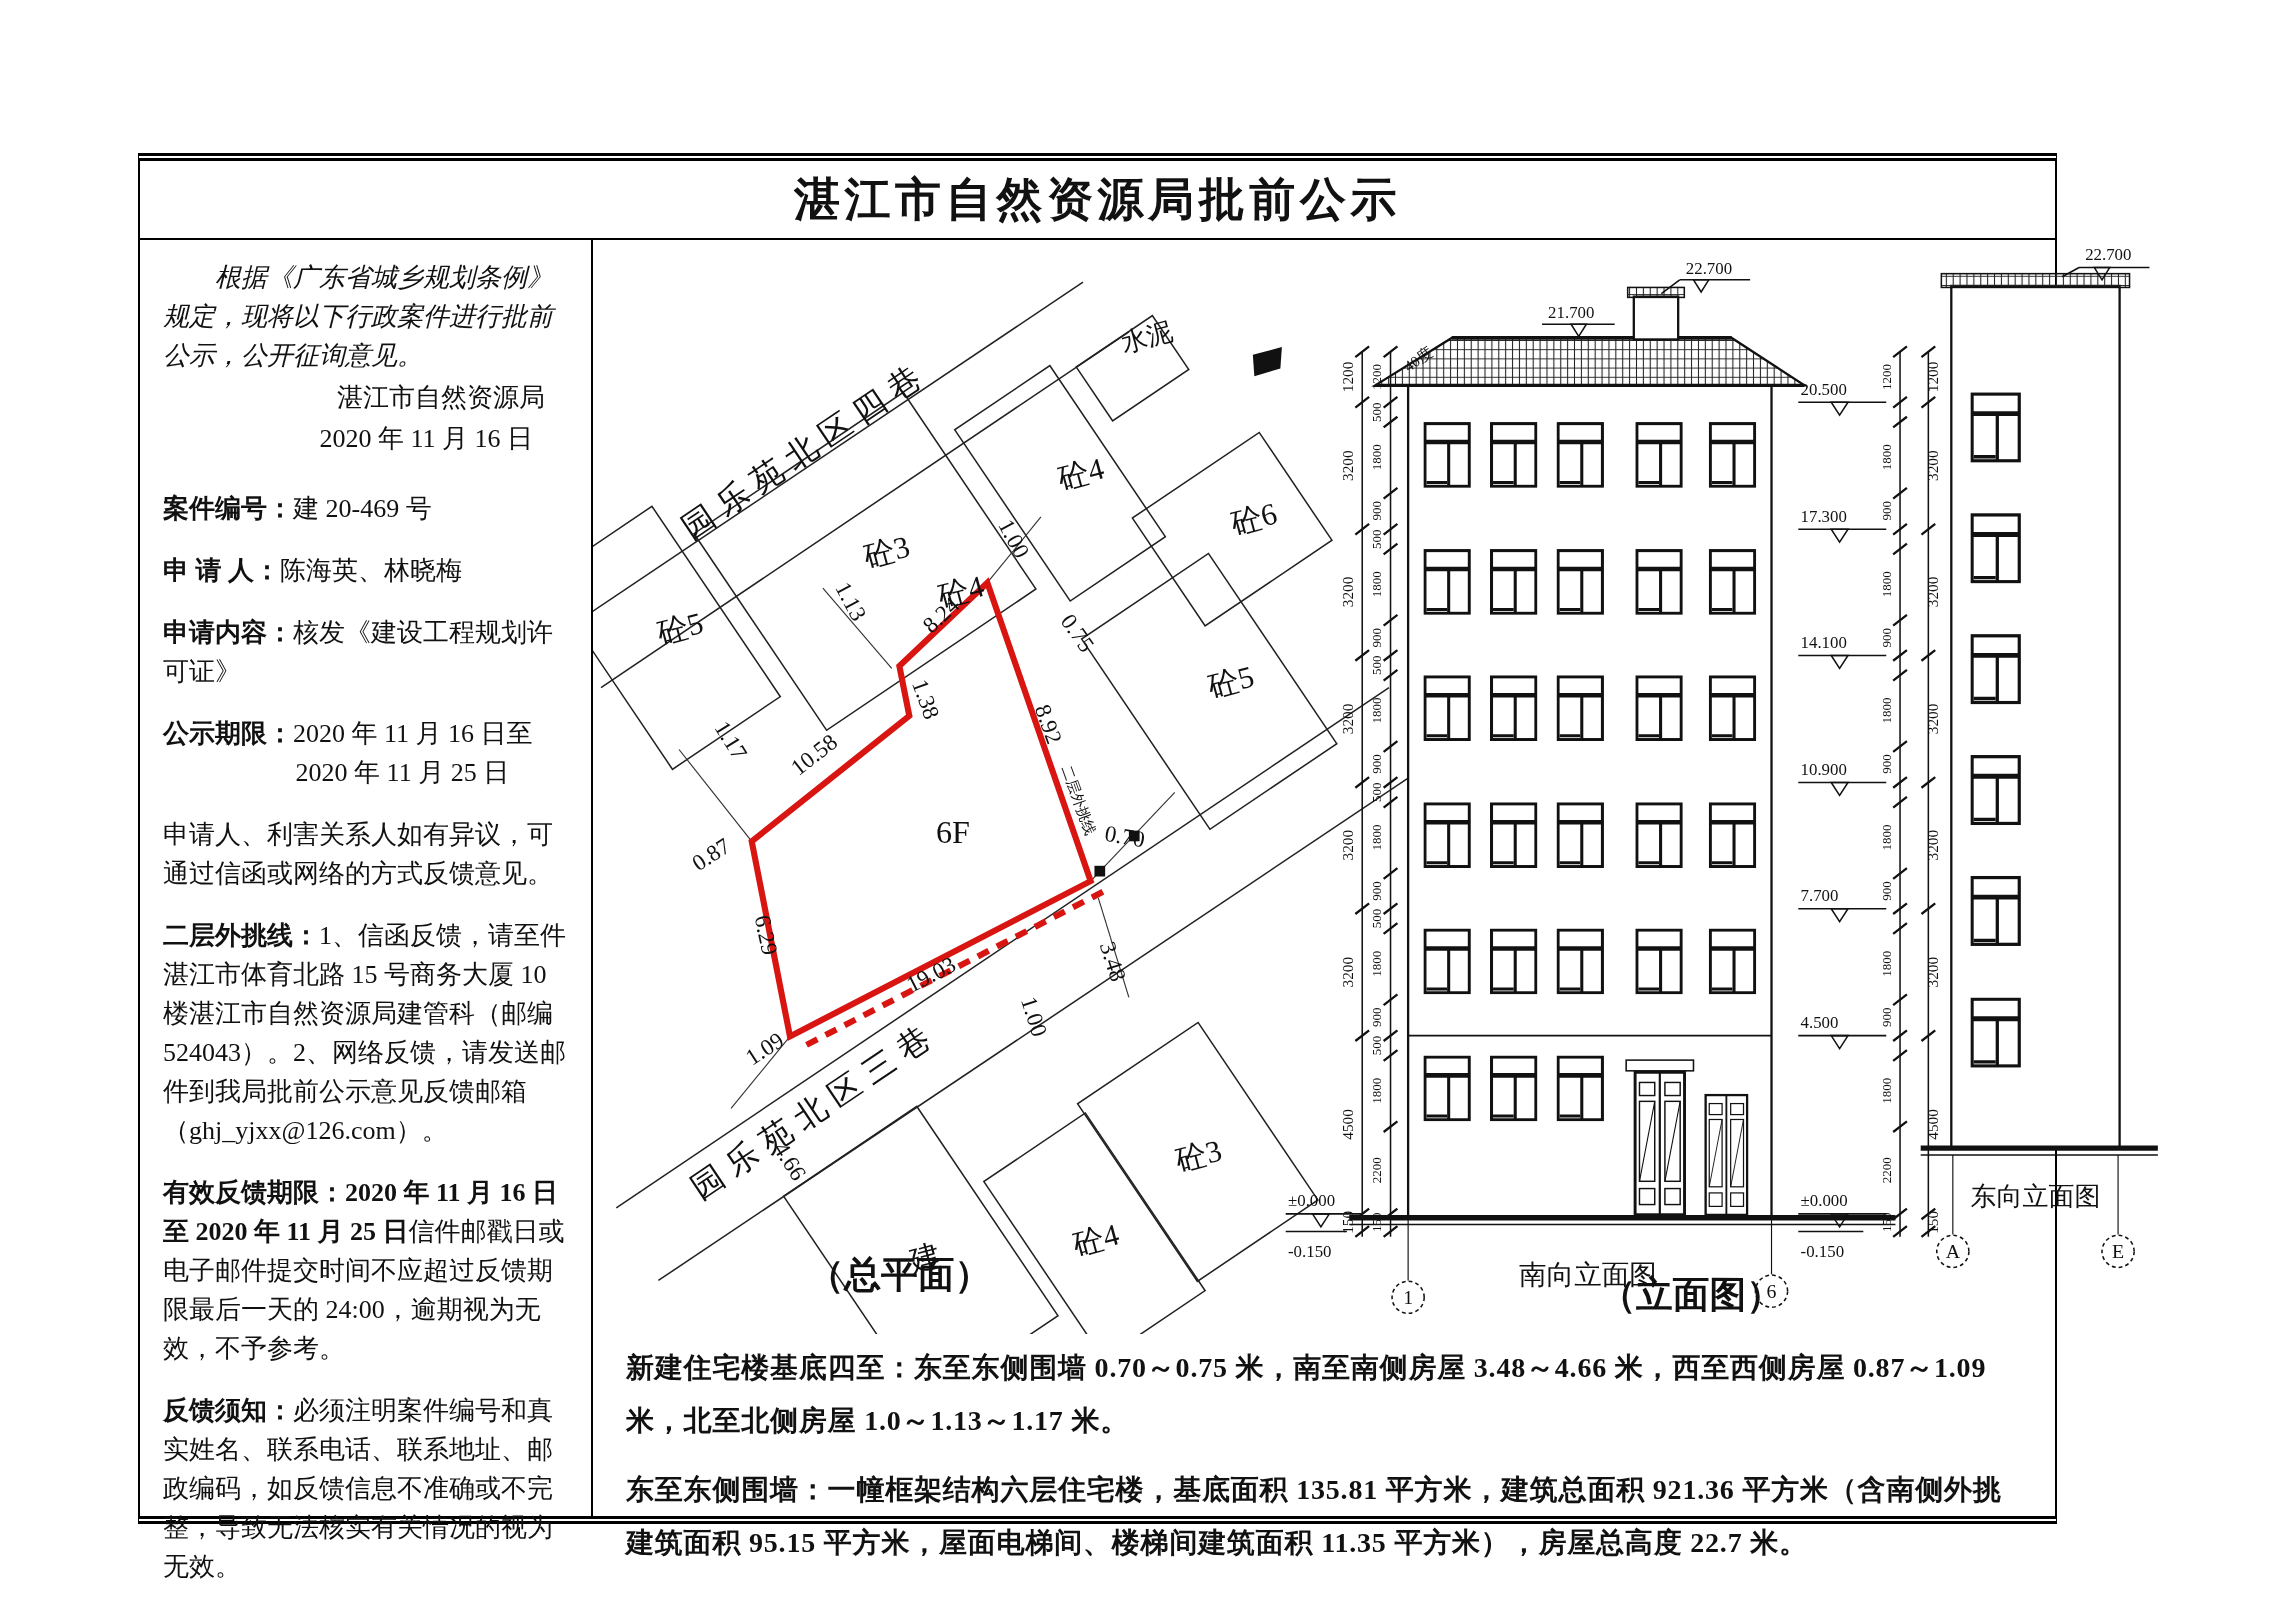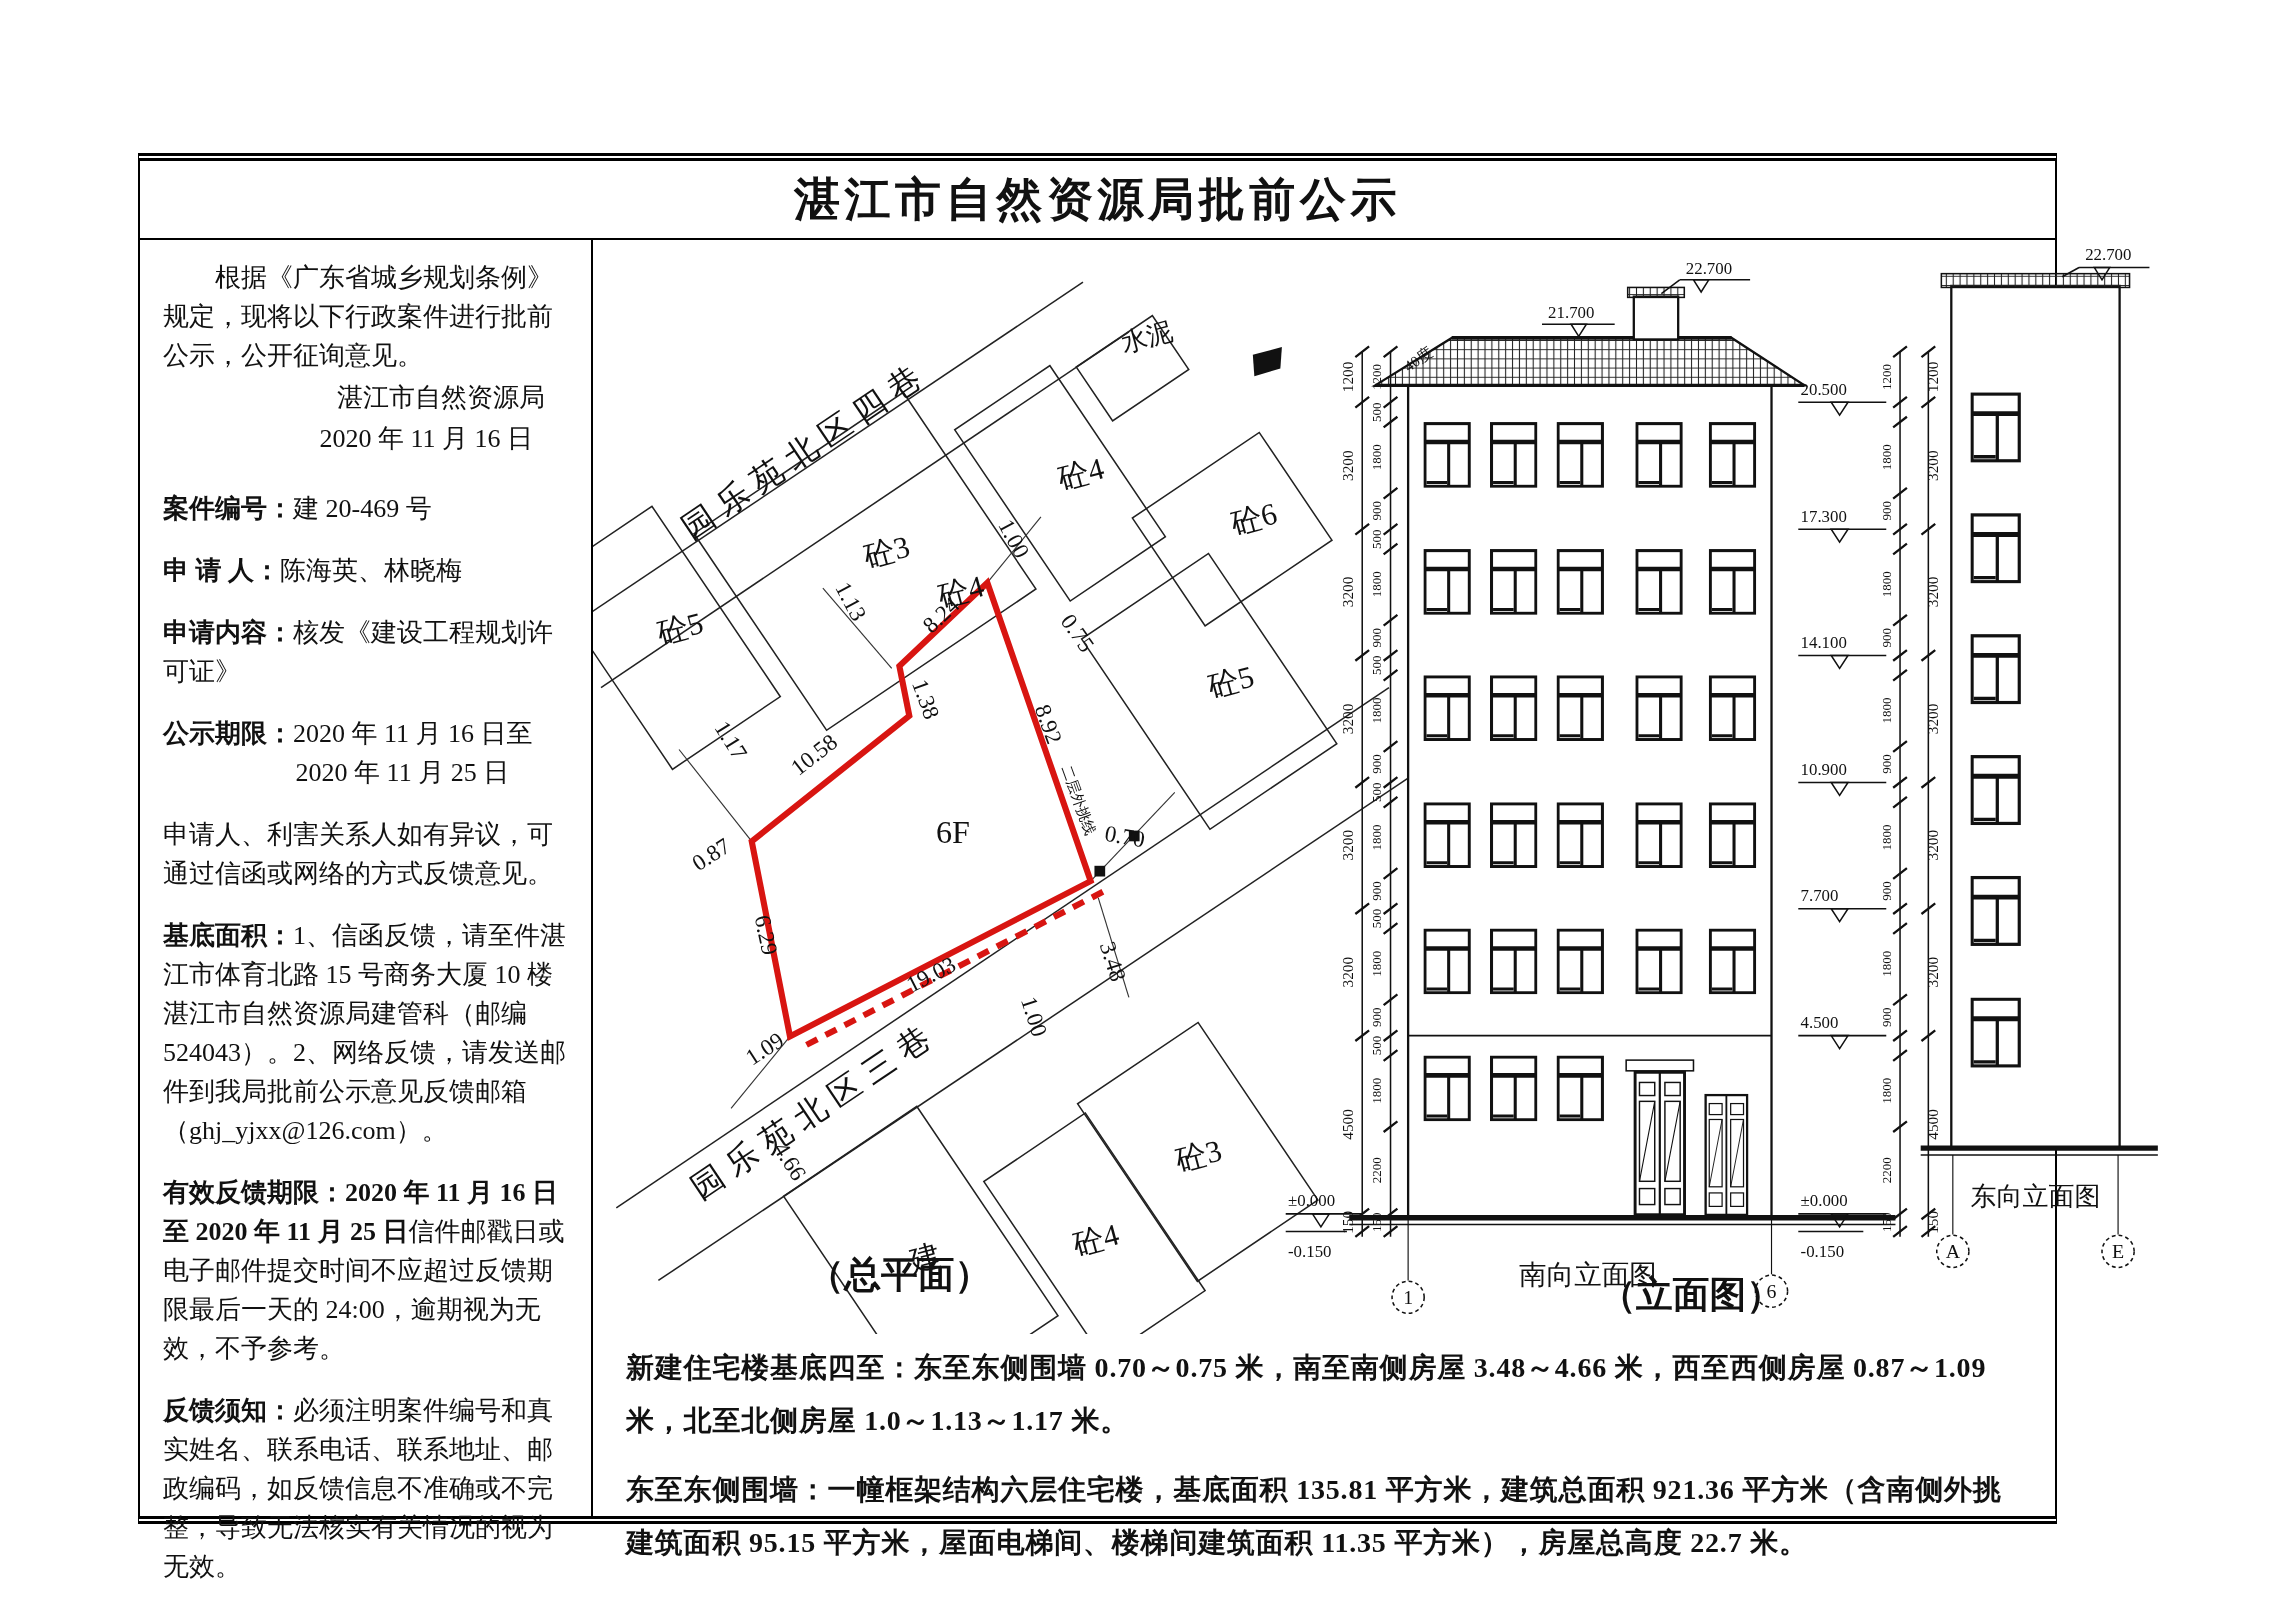--- a/index.html
+++ b/index.html
@@ -7,21 +7,21 @@
         font-family:"Liberation Serif",serif;color:#111;}
   #sheet{position:absolute;left:138px;top:153px;width:1919px;height:1371px;box-sizing:border-box;
          border-top:8.4px double #000;border-bottom:8.4px double #000;
          border-left:2.3px solid #000;border-right:2.3px solid #000;background:#fff;}
   .title-row{height:77px;border-bottom:2.3px solid #000;display:flex;align-items:center;justify-content:center;
              font-size:46px;font-weight:bold;letter-spacing:4.6px;}
   .body-row{display:flex;height:1276px;}
   .left-cell{width:453px;min-width:453px;box-sizing:border-box;border-right:2.3px solid #000;
              padding:18.4px 20px 0 23px;font-size:26px;line-height:1.5;}
   .left-cell p{margin:0 0 23px 0;}
-  .left-cell .indent{text-indent:2em;margin-bottom:3.1px;}
+  .left-cell .indent{text-indent:2em;margin-bottom:3.1px;font-style:italic;}
   .sig{text-align:right;padding-right:26px;margin-bottom:1.5px !important;}
   .sig2{text-align:right;padding-right:38px;margin-bottom:31px !important;}
   .fld b{font-weight:bold;}
   .period2{display:block;margin-left:5.1em;}
   .right-cell{position:relative;flex:1;}
   svg.drawings{position:absolute;top:0;left:0;}
   .footer{position:absolute;left:17px;right:13.8px;top:1085px;font-size:28px;line-height:53px;
           font-weight:600;letter-spacing:0.8px;}
   .footer p{margin:16px;}
   .footer b{font-weight:800;}
@@ -48,21 +48,21 @@
 
         <p class="fld"><b>申 请 人：</b><span>陈海英、林晓梅</span></p>
 
 
         <p class="fld"><b>申请内容：</b><span>核发《建设工程规划许可证》</span></p>
 
         <p class="fld"><b>公示期限：</b><span>2020 年 11 月 16 日至</span><span class="period2">2020 年 11 月 25 日</span></p>
 
         <p>申请人、利害关系人如有异议，可通过信函或网络的方式反馈意见。</p>
 
-        <p class="fld"><b>基底面积：</b><span>1、信函反馈，请至件湛江市体育北路 15 号商务大厦 10 楼湛江市自然资源局建管科（邮编 524043）。</span><span>2、网络反馈，请发送邮件到我局批前公示意见反馈邮箱（ghj_yjxx@126.com）。</span></p>
+        <p class="fld"><b>二层外挑线：</b><span>1、信函反馈，请至件湛江市体育北路 15 号商务大厦 10 楼湛江市自然资源局建管科（邮编 524043）。</span><span>2、网络反馈，请发送邮件到我局批前公示意见反馈邮箱（ghj_yjxx@126.com）。</span></p>
 
         <p class="fld"><b>有效反馈期限：</b><b>2020 年 11 月 16 日至 2020 年 11 月 25 日</b><span>信件邮戳日或电子邮件提交时间不应超过反馈期限最后一天的 24:00，逾期视为无效，不予参考。</span></p>
 
         <p class="fld"><b>反馈须知：</b><span>必须注明案件编号和真实姓名、联系电话、联系地址、邮政编码，如反馈信息不准确或不完整，导致无法核实有关情况的视为无效。</span></p>
       </div>
 
       <div class="right-cell">
 
         <svg class="drawings" width="1605" height="1094" viewBox="0 0 2097 1430">
           <defs>

